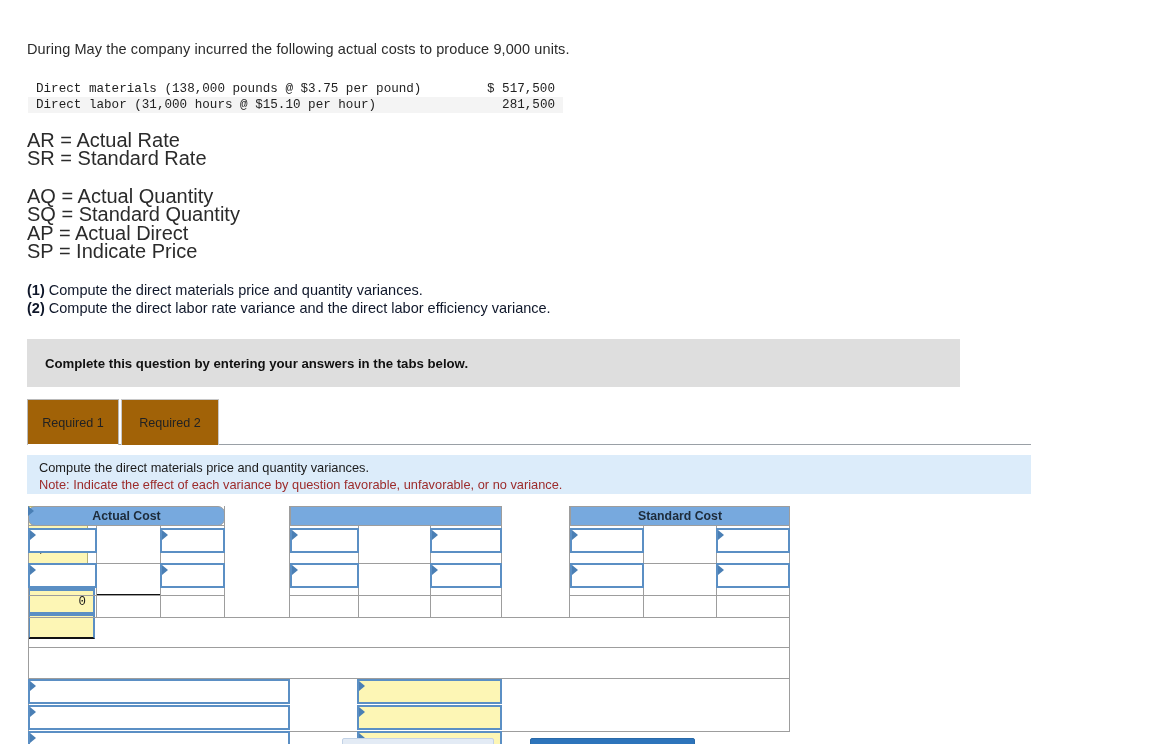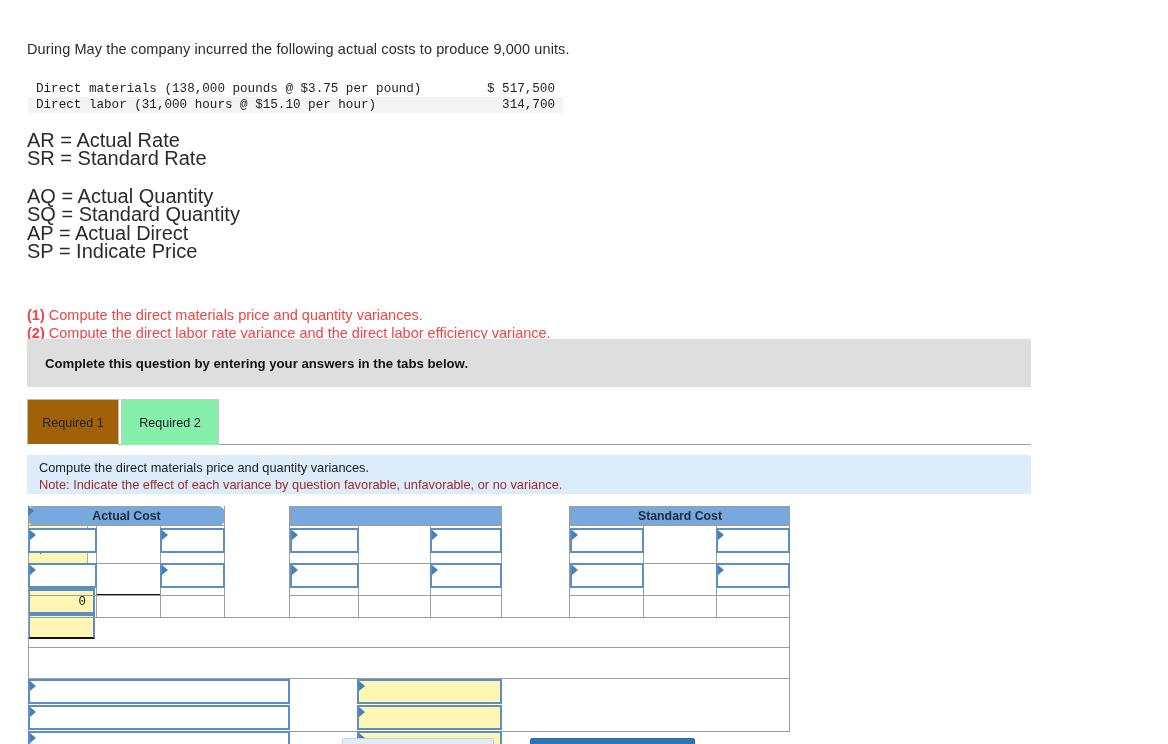--- a/index.html
+++ b/index.html
@@ -32,47 +32,47 @@
 
   
   .defs {
     position: absolute; left: 27px; top: 131px;
     font-size: 20px; line-height: 18.4px; color: #2b2b2b;
   }
   .defs .gap { height: 19px; }
 
   .reqs {
     position: absolute; left: 27px; top: 281px;
-    font-size: 14.5px; line-height: 18.4px; color: #ef4444; margin-top: 25px;
+    font-size: 14.5px; line-height: 18.4px; color: #0f172a;
   }
   .reqs b { font-weight: bold; }
 
   
   .banner {
     position: absolute; left: 27px; top: 339px;
-    width: 1004px; height: 48px;
+    width: 933px; height: 48px;
     background: #dedede;
     display: flex; align-items: center;
   }
   .banner-text {
     padding-left: 18px; font-size: 13.2px; font-weight: bold; color: #111;
   }
 
   
   .tabstrip {
     position: absolute; left: 27px; top: 399px;
     width: 1004px; height: 47px;
   }
   .tab {
     position: absolute; top: 0; height: 46px;
     display: flex; align-items: center; justify-content: center;
     font-size: 12.6px; color: #222;
     border: 1px solid #c8c8c8;
     border-bottom: none;
-    background: #86efac;
+    background: #a16207;
   }
   .tab.active { background: #a16207; border-color: #b9b9b9; z-index: 3; }
   .tab#tab0 { left: 0; width: 92px; }
   .tab#tab1 { left: 94px; width: 98px; }
   .tab-underline {
     position: absolute; left: 0; top: 45px; width: 1004px;
     border-bottom: 1px solid #9aa0a6;
   }
   .tab.active::after {
     content: ""; position: absolute; left: 0; right: 0; bottom: -1px;
@@ -162,21 +162,21 @@
   <div class="intro">During May the company incurred the following actual costs to produce 9,000 units.</div>
 
   <table class="cost-table">
     <tbody>
       <tr>
         <td>Direct materials (138,000 pounds @ $3.75 per pound)</td>
         <td class="amt">$ 517,500</td>
       </tr>
       <tr class="striped">
         <td>Direct labor (31,000 hours @ $15.10 per hour)</td>
-        <td class="amt">314,700</td>
+        <td class="amt">281,500</td>
       </tr>
     </tbody>
   </table>
 
   <div class="defs">
     <div>AR = Actual Rate</div>
     <div>SR = Standard Rate</div>
     <div class="gap"></div>
     <div>AQ = Actual Quantity</div>
     <div>SQ = Standard Quantity</div>

